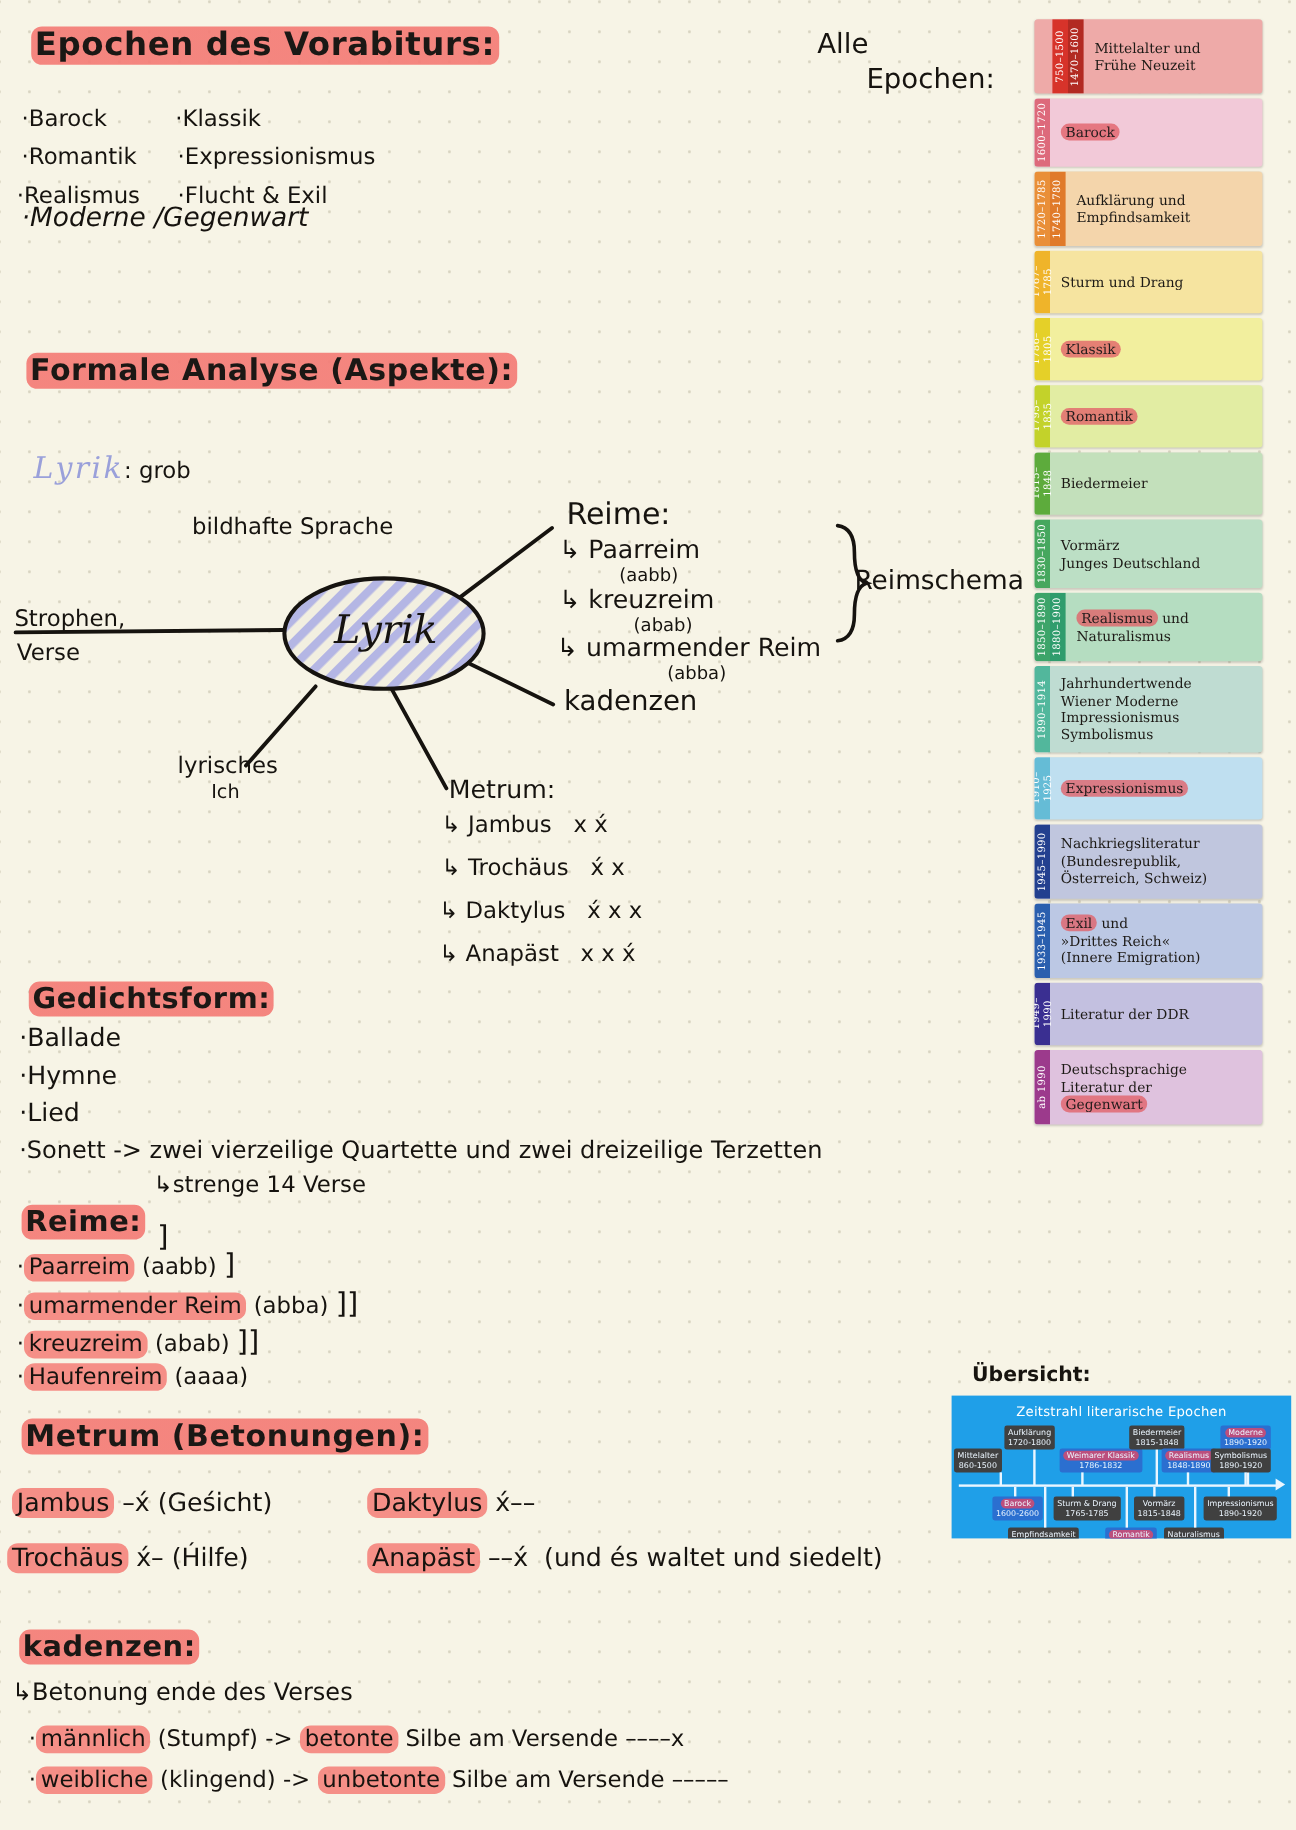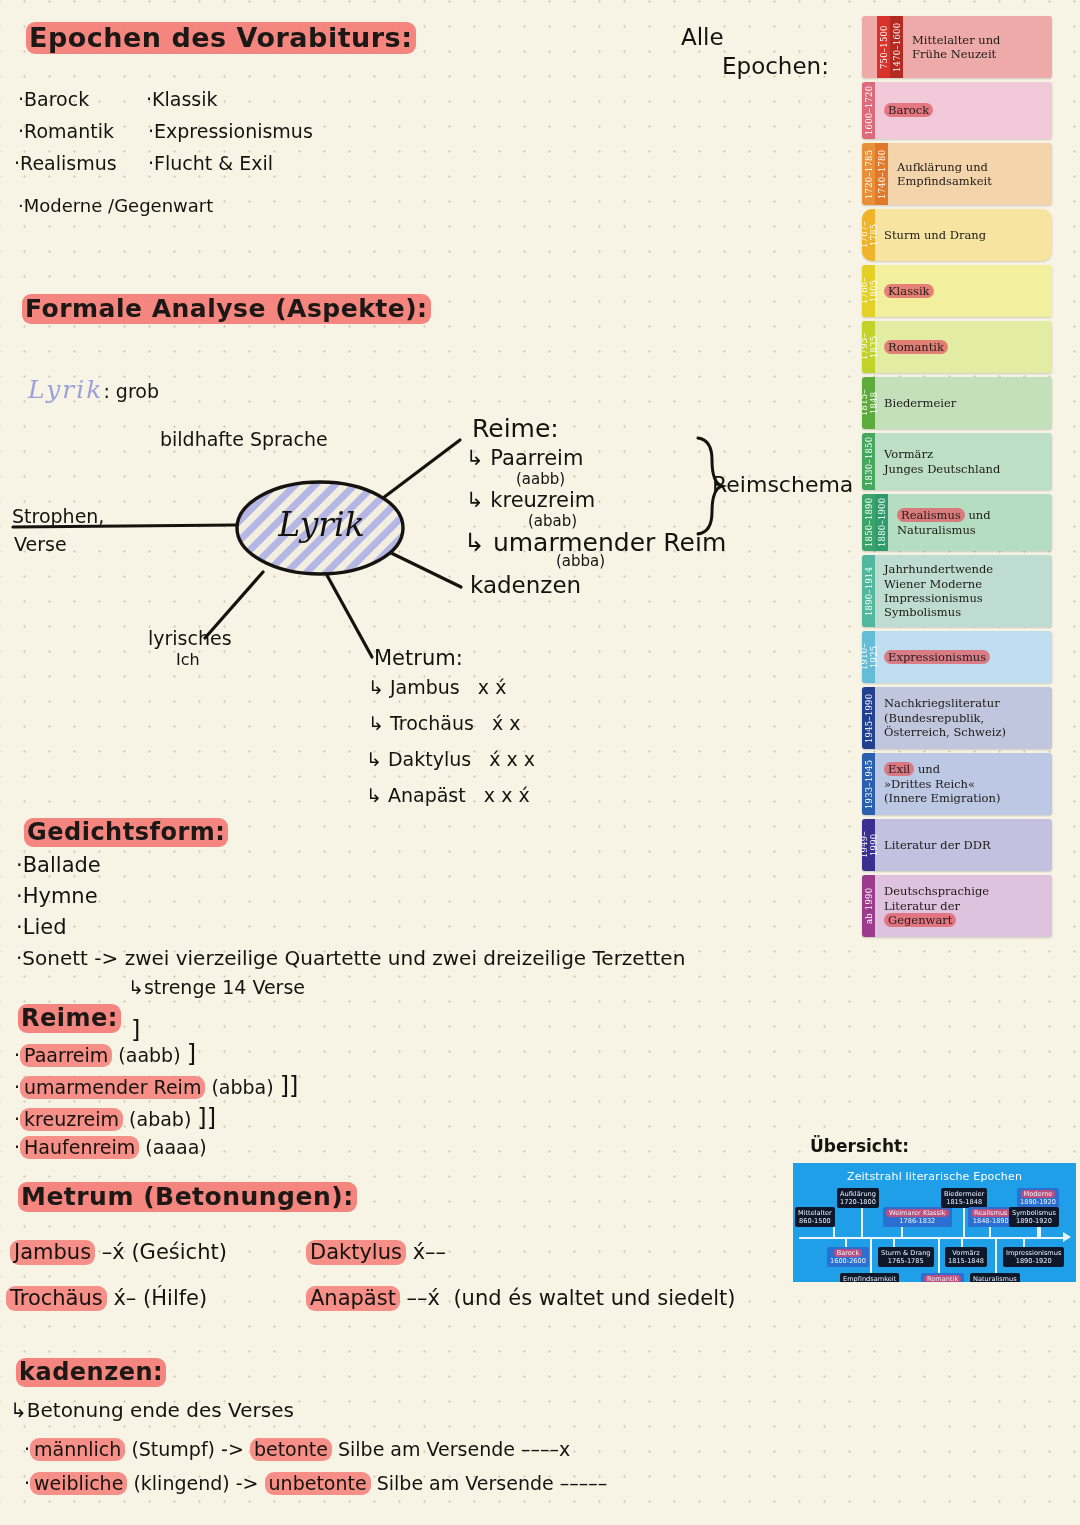--- a/index.html
+++ b/index.html
@@ -159,21 +159,21 @@
     position: absolute;
     background: #2b6fd0;
     color: #ecf6ff;
     font-size: 6.6px;
     line-height: 1.25;
     text-align: center;
     padding: 2px 3px;
     border-radius: 2px;
     white-space: nowrap;
   }
-  .zs-lbl.plain { background: #0f172a; }
+  .zs-lbl.plain { background: #404040; }
   .zs-lbl .zmark { background: rgba(214,74,110,.85); border-radius: 6px; padding: 0 3px; }
 
   .ubersicht {
     position: absolute;
     left: 810px; top: 1136px;
     font-weight: 700;
     font-size: 17px;
     color: #17140f;
     z-index: 4;
   }
@@ -189,21 +189,21 @@
 
 <div class="blk" style="left:18px; top:88px; font-size:19px;">
   ·<span>Barock</span>
 </div>
 <div class="blk" style="left:18px; top:120px; font-size:19px;">
   ·<span>Romantik</span>
 </div>
 <div class="blk" style="left:14px; top:152px; font-size:19px;">
   ·<span>Realismus</span>
 </div>
-<div class="blk" style="left:18px; top:195px; font-size:18px;">
+<div class="blk" style="left:18px; top:169px; font-size:22px;font-style:italic;">
   ·<span>Moderne /Gegenwart</span>
 </div>
 
 <div class="blk" style="left:146px; top:88px; font-size:19px;">
   ·<span>Klassik</span>
 </div>
 <div class="blk" style="left:148px; top:120px; font-size:19px;">
   ·<span>Expressionismus</span>
 </div>
 <div class="blk" style="left:148px; top:152px; font-size:19px;">
@@ -252,21 +252,21 @@
 
 <div class="blk" style="left:472px; top:414px; font-size:25px;">Reime:</div>
 <div class="blk" style="left:466px; top:446px; font-size:21px;">
   <span>↳</span> <span>Paarreim</span>
 </div>
 <div class="blk" style="left:516px; top:470px; font-size:15px;">(aabb)</div>
 <div class="blk" style="left:466px; top:488px; font-size:21px;">
   <span>↳</span> <span>kreuzreim</span>
 </div>
 <div class="blk" style="left:528px; top:512px; font-size:15px;">(abab)</div>
-<div class="blk" style="left:464px; top:528px; font-size:25px;text-align:right;">
+<div class="blk" style="left:464px; top:528px; font-size:21px;text-align:right;">
   <span>↳</span> <span>umarmender Reim</span>
 </div>
 <div class="blk" style="left:556px; top:552px; font-size:15px;">(abba)</div>
 <div class="blk" style="left:712px; top:472px; font-size:22px;">Reimschema</div>
 
 <div class="blk" style="left:374px; top:646px; font-size:21px;">Metrum:</div>
 <div class="blk" style="left:368px; top:676px; font-size:19px;">
   <span>↳</span> <span>Jambus</span>
   &nbsp;&nbsp;<span>x x́</span>
 </div>
@@ -394,21 +394,21 @@
     <div class="epoch-row" style="height: 62px; background: rgb(244, 213, 171);">
       <div class="epoch-dates">
         <div class="epoch-date" style="background: rgb(233, 143, 56);">1720–1785</div>
         <div class="epoch-date" style="background: rgb(224, 122, 42);">1740–1780</div>
       </div>
       <div class="epoch-name">
         <div>Aufklärung und</div>
         <div>Empfindsamkeit</div>
       </div>
     </div>
-    <div class="epoch-row" style="height: 52px; background: rgb(246, 228, 160); border-radius: 10px;">
+    <div class="epoch-row" style="height: 52px; background: rgb(246, 228, 160);">
       <div class="epoch-dates">
         <div class="epoch-date" style="background: rgb(239, 180, 42);">1767–1785</div>
       </div>
       <div class="epoch-name">
         <div>Sturm und Drang</div>
       </div>
     </div>
     <div class="epoch-row" style="height: 52px; background: rgb(242, 239, 158);">
       <div class="epoch-dates">
         <div class="epoch-date" style="background: rgb(229, 208, 40);">1786–1805</div>

